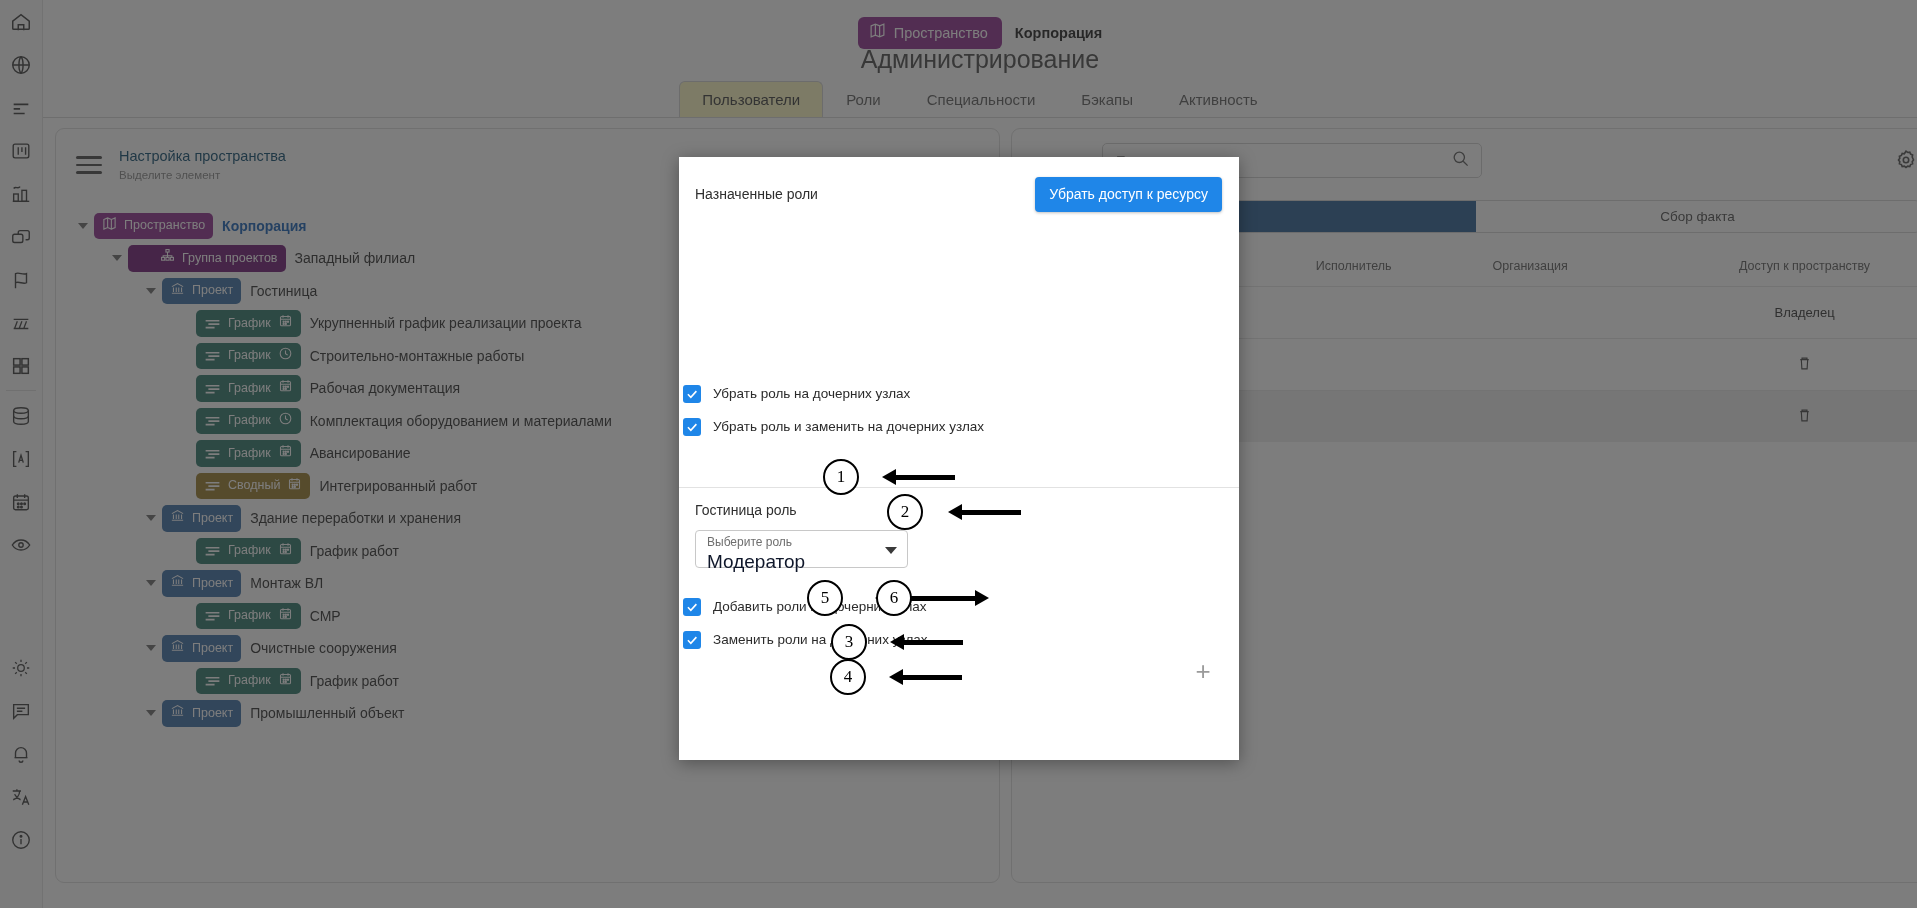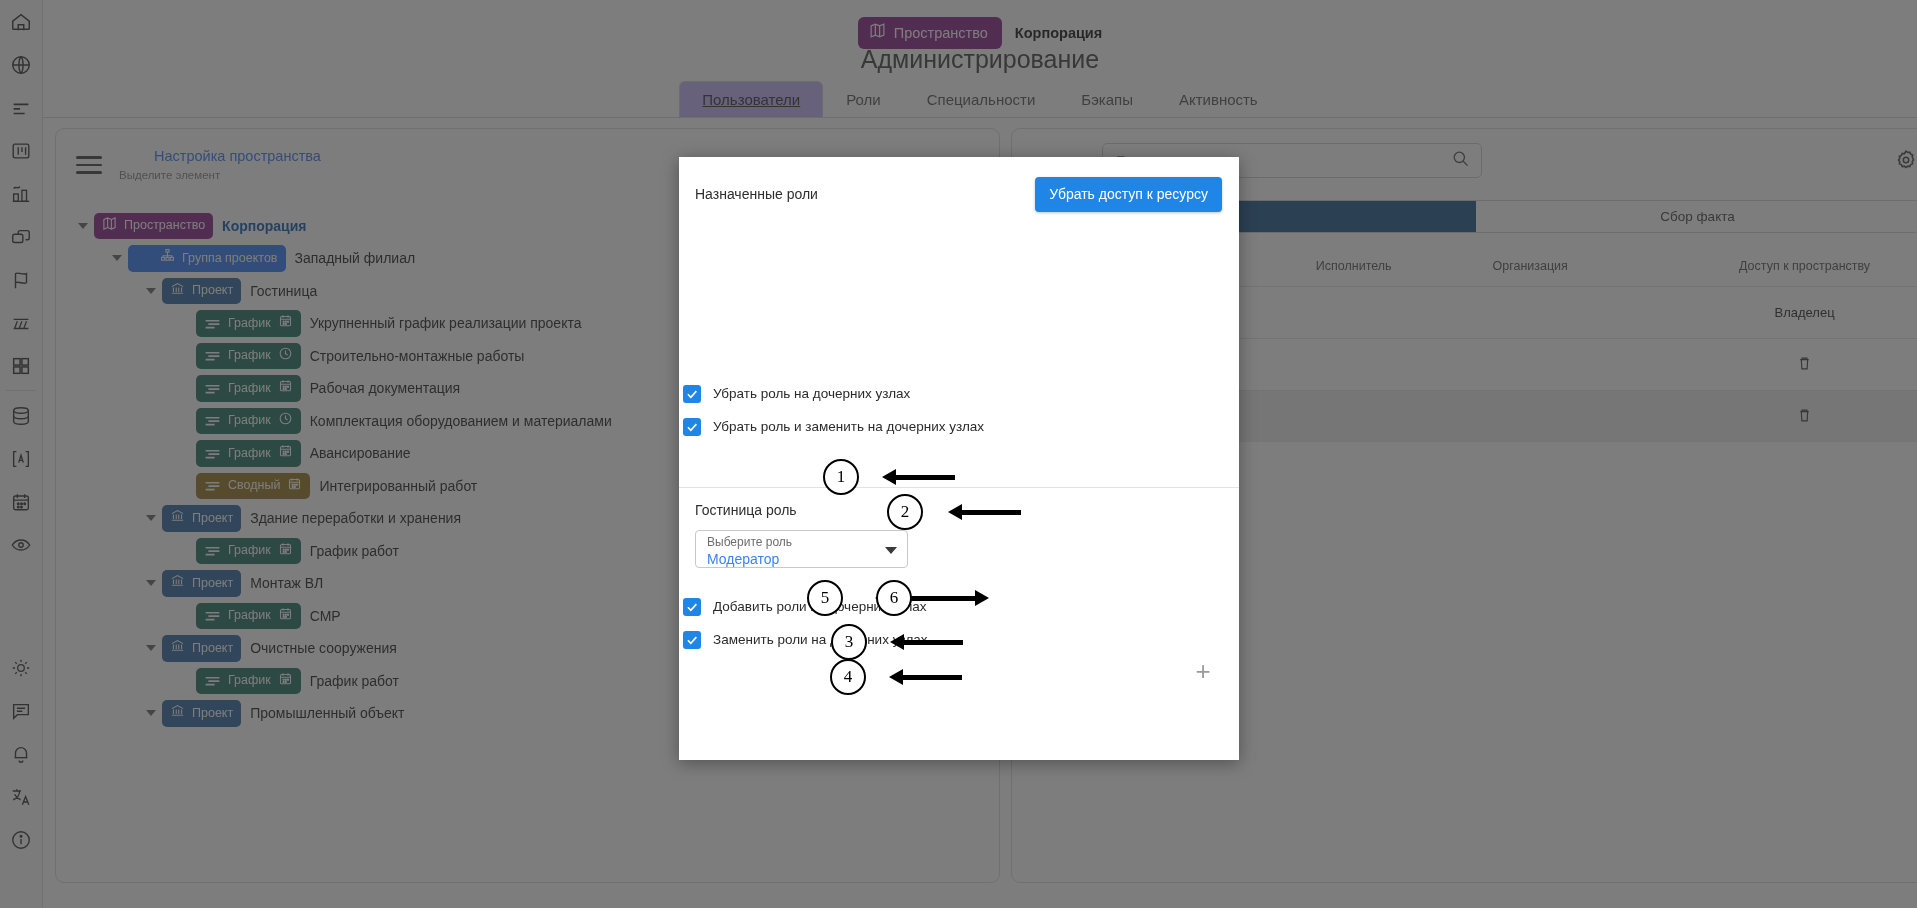--- a/index.html
+++ b/index.html
@@ -49,43 +49,42 @@
   .tabs {
     position:absolute; left:43px; right:0; top:85px; height:32px;
     display:flex; justify-content:center; align-items:flex-end;
   }
   .tabs-inner { display:flex; align-items:flex-end; gap:0; }
   .tab {
     font-size:15px; color:#5e5e5e; padding:8px 22px 8px 22px;
     border:1px solid transparent; border-bottom:none; line-height:1.3;
   }
   .tab.active {
-    background:#c4b5fd; border-color:#d2d2d2;
+    background:#fef9c3; border-color:#d2d2d2;
     border-top-left-radius:6px; border-top-right-radius:6px;
     color:#3d3d3d;
-    text-decoration:underline;
   }
   .tabs-rule { position:absolute; left:43px; right:0; top:117px; height:1px; background:#d8d8d8; }
 
   
   .content { position:absolute; left:43px; top:128px; right:0; bottom:0; }
   .panel {
     position:absolute; background:#fff; border:1px solid #dcdcdc; border-radius:9px;
   }
   .panel-left { left:12px; top:0; width:945px; height:755px; overflow:hidden; }
   .panel-right { left:968px; top:0; width:930px; height:755px; overflow:hidden; }
 
   
   .lp-head { display:flex; align-items:center; gap:17px; padding:17px 0 0 20px; }
   .lp-burger { width:26px; height:26px; display:flex; flex-direction:column; justify-content:center; gap:5px; }
   .lp-burger i { display:block; height:2.5px; background:#4a4a4a; border-radius:2px; }
   .lp-burger i:nth-child(1){ width:26px; }
   .lp-burger i:nth-child(2){ width:26px; }
   .lp-burger i:nth-child(3){ width:26px; }
-  .lp-title { font-size:14.5px; color:#3b82f6; line-height:1.45;margin-left:35px; }
+  .lp-title { font-size:14.5px; color:#0c4a6e; line-height:1.45; }
   .lp-sub { font-size:11.5px; color:#8a8a8a; line-height:1.45; }
 
   
   .tree { padding:26px 0 0 0; }
   .tnode { display:flex; align-items:center; height:32.5px; white-space:nowrap; }
   .caret {
     width:14px; height:14px; margin-right:4px; flex:0 0 14px;
     display:flex; align-items:center; justify-content:center;
   }
   .caret i {
@@ -177,21 +176,21 @@
   .m-div { height:1px; background:#e2e2e2; margin:0; }
 
   .m-sec2 { padding-top:14px; }
   .m-sec2 .m-label { display:block; padding:0 16px 0 16px; }
   .select-wrap { padding:12px 16px 0 16px; }
   .select {
     width:213px; height:38px; border:1px solid #c8c8c8; border-radius:4px;
     padding:4px 10px 0 11px; position:relative; background:#fff;
   }
   .select .sl-lab { font-size:12px; color:#6e6e6e; line-height:1.25; }
-  .select .sl-val { font-size:14px; color:#3b82f6; line-height:1.3; }
+  .select .sl-val { font-size:19px; color:#0f172a; line-height:1.3; }
   .select .sl-arr {
     position:absolute; right:10px; top:16px;
     width:0;height:0;border-left:6px solid transparent;border-right:6px solid transparent;
     border-top:7px solid #3a3a3a;
   }
   .plus-btn {
     position:absolute; left:513px; top:504px; width:22px; height:22px;
     color:#9b9b9b; font-size:26px; line-height:20px; text-align:center; font-weight:300;
   }
 
@@ -390,21 +389,21 @@
                   <path d="M9 3v15.5M15 5.5V21"></path>
                 </svg></span>
               <span>Пространство</span>
             </span>
             <span class="tlabel link">Корпорация</span>
           </div>
           <div class="tnode" style="padding-left: 54px;">
             <span class="caret">
               <i></i>
             </span>
-            <span class="chip" style="background: #3b82f6; padding-left: 32px;">
+            <span class="chip" style="background: #701a75; padding-left: 32px;">
               <span><svg viewBox="0 0 24 24" fill="none" stroke="currentColor" stroke-width="1.7">
                   <rect x="9.5" y="2.5" width="5" height="4"></rect>
                   <rect x="2.5" y="15" width="5" height="4.5"></rect>
                   <rect x="9.5" y="15" width="5" height="4.5"></rect>
                   <rect x="16.5" y="15" width="5" height="4.5"></rect>
                   <path d="M12 6.5v4M5 15v-2.5h14V15M12 10.5V15"></path>
                 </svg></span>
               <span>Группа проектов</span>
             </span>
             <span class="tlabel">Западный филиал</span>

